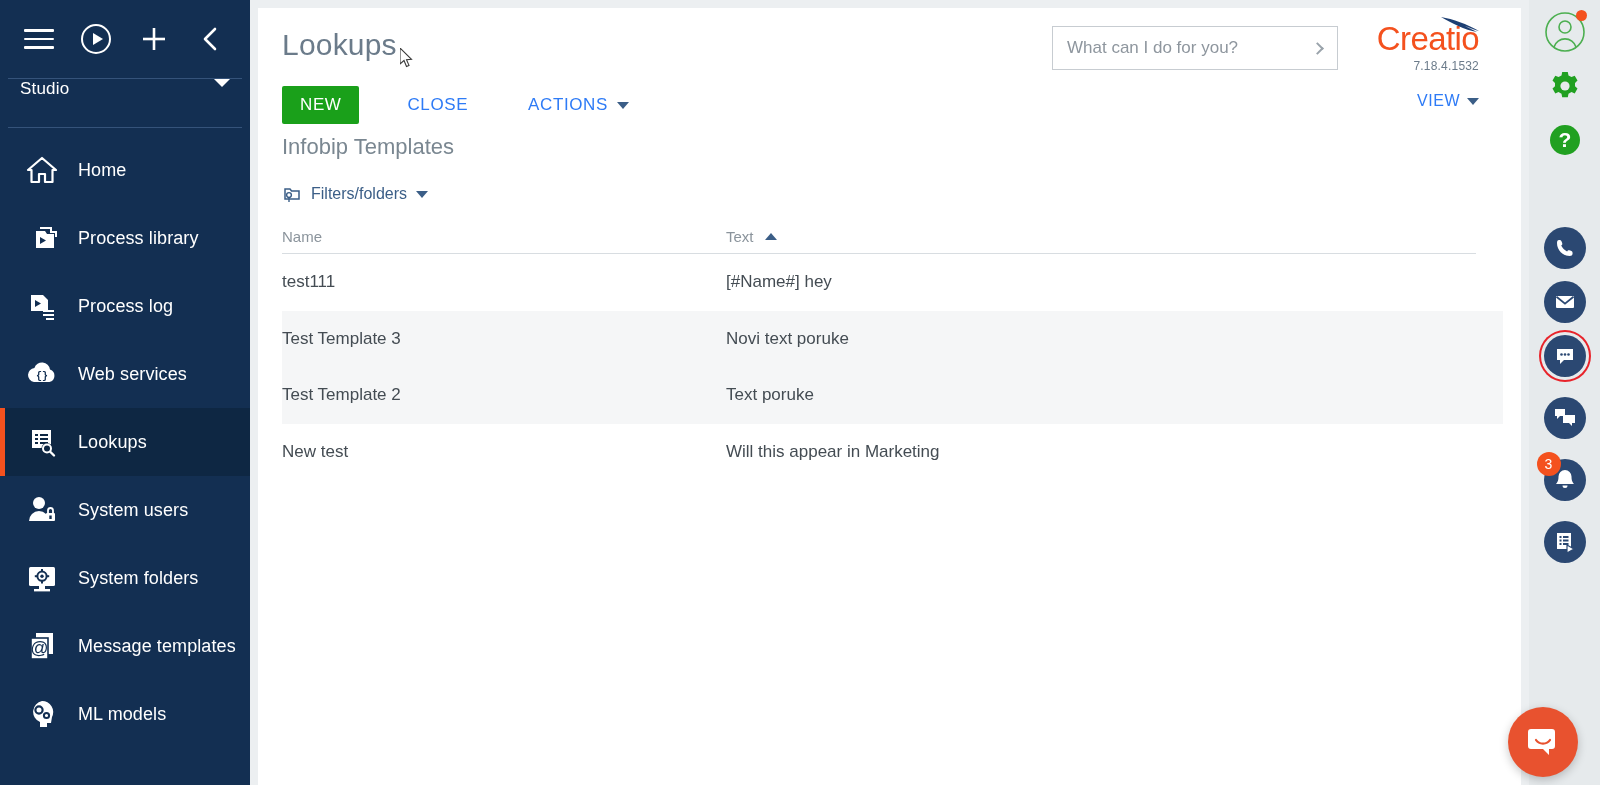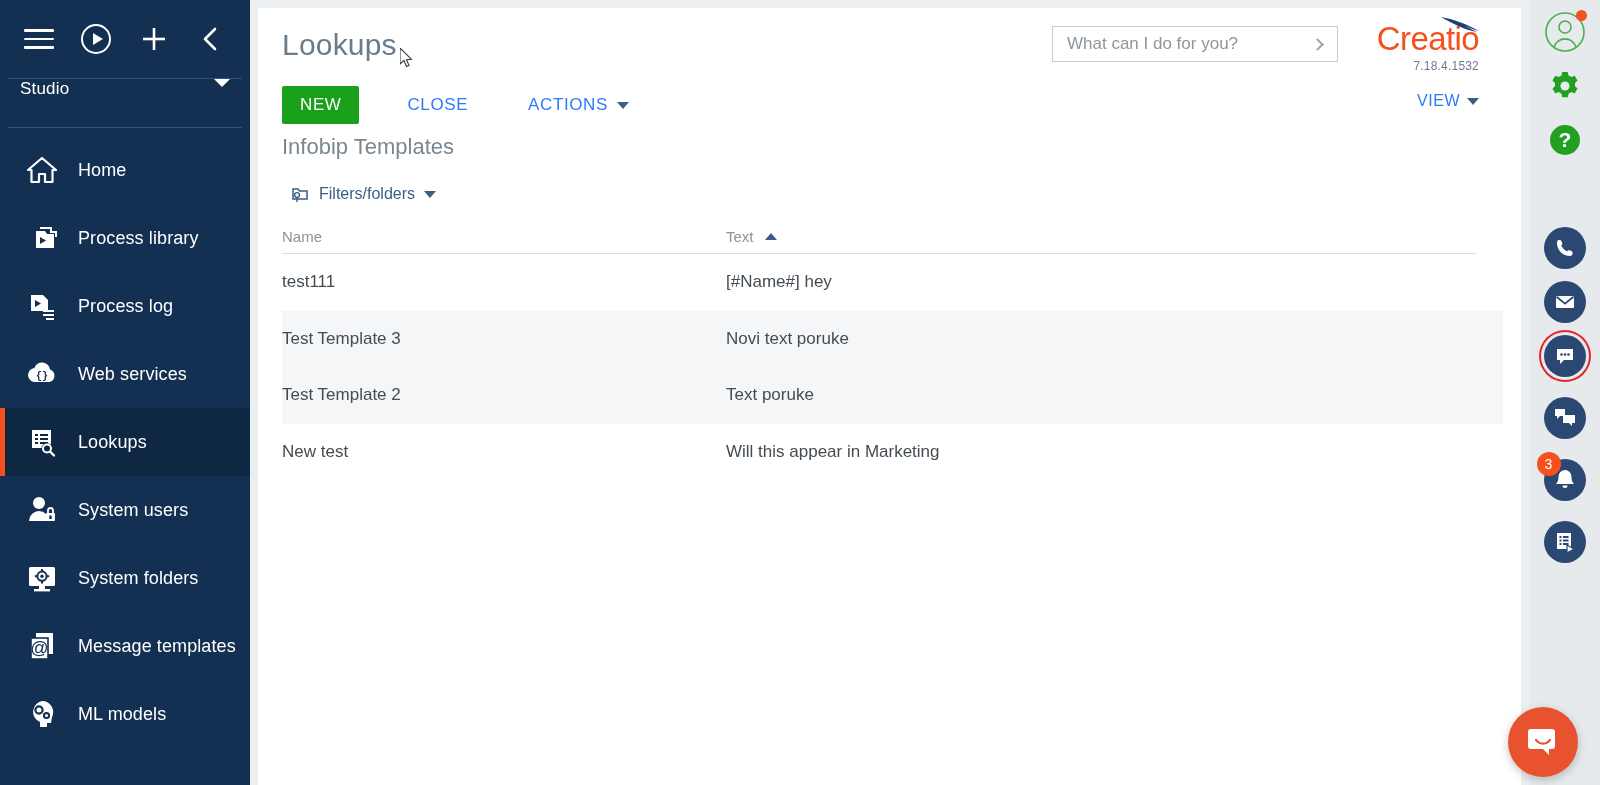--- a/index.html
+++ b/index.html
@@ -92,21 +92,21 @@
     letter-spacing: .2px;
   }
   .cursor-arrow {
     position: absolute; left: 142px; top: 40px;
     width: 14px; height: 20px;
   }
 
   
   .search-wrap {
     position: absolute; left: 794px; top: 18px;
-    width: 286px; height: 36px;
+    width: 286px; height: 44px;
     border: 1px solid #c7ccd1;
     background: #fff;
     display: flex; align-items: center;
   }
   .search-input {
     border: 0; outline: 0; background: transparent;
     font-family: "Liberation Sans", sans-serif;
     font-size: 17px; color: #5c6670;
     padding-left: 14px; flex: 1; height: 100%;
   }
@@ -173,21 +173,21 @@
   }
   .btn-close { margin-left: 30px; }
   .btn-actions { margin-left: 24px; }
 
   .section-sub {
     position: absolute; left: 24px; top: 126px;
     font-size: 22px; color: #7a8791; font-weight: 400;
   }
 
   .filters-row {
-    position: absolute; left: 32px; top: 176px;
+    position: absolute; left: 24px; top: 176px;
     display: flex; align-items: center; gap: 9px;
     cursor: pointer;
   }
   .filters-label { font-size: 16px; color: #3b5e87; }
 
   
   .grid {
     position: absolute; left: 24px; top: 212px;
     width: 1221px;
   }

